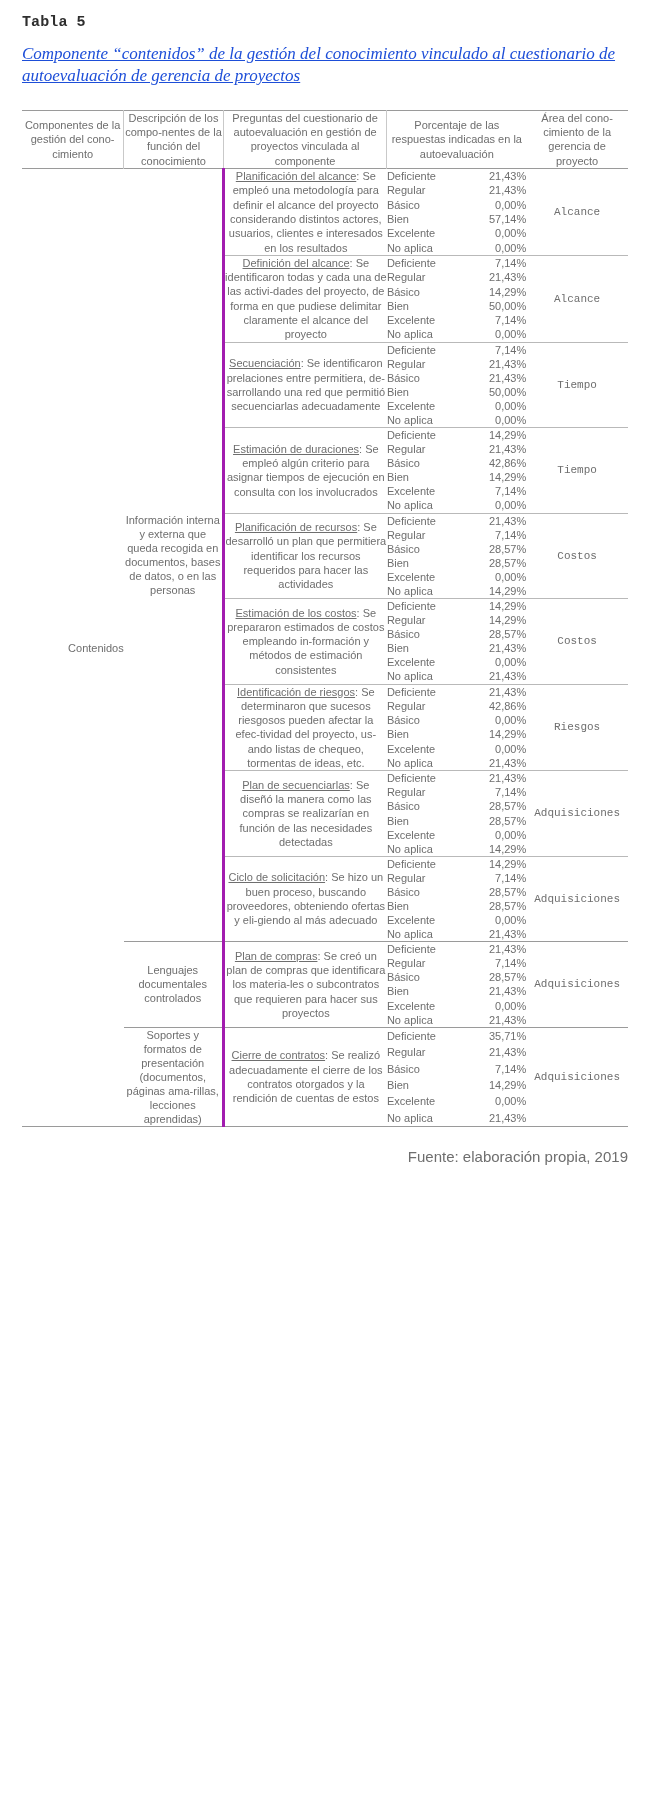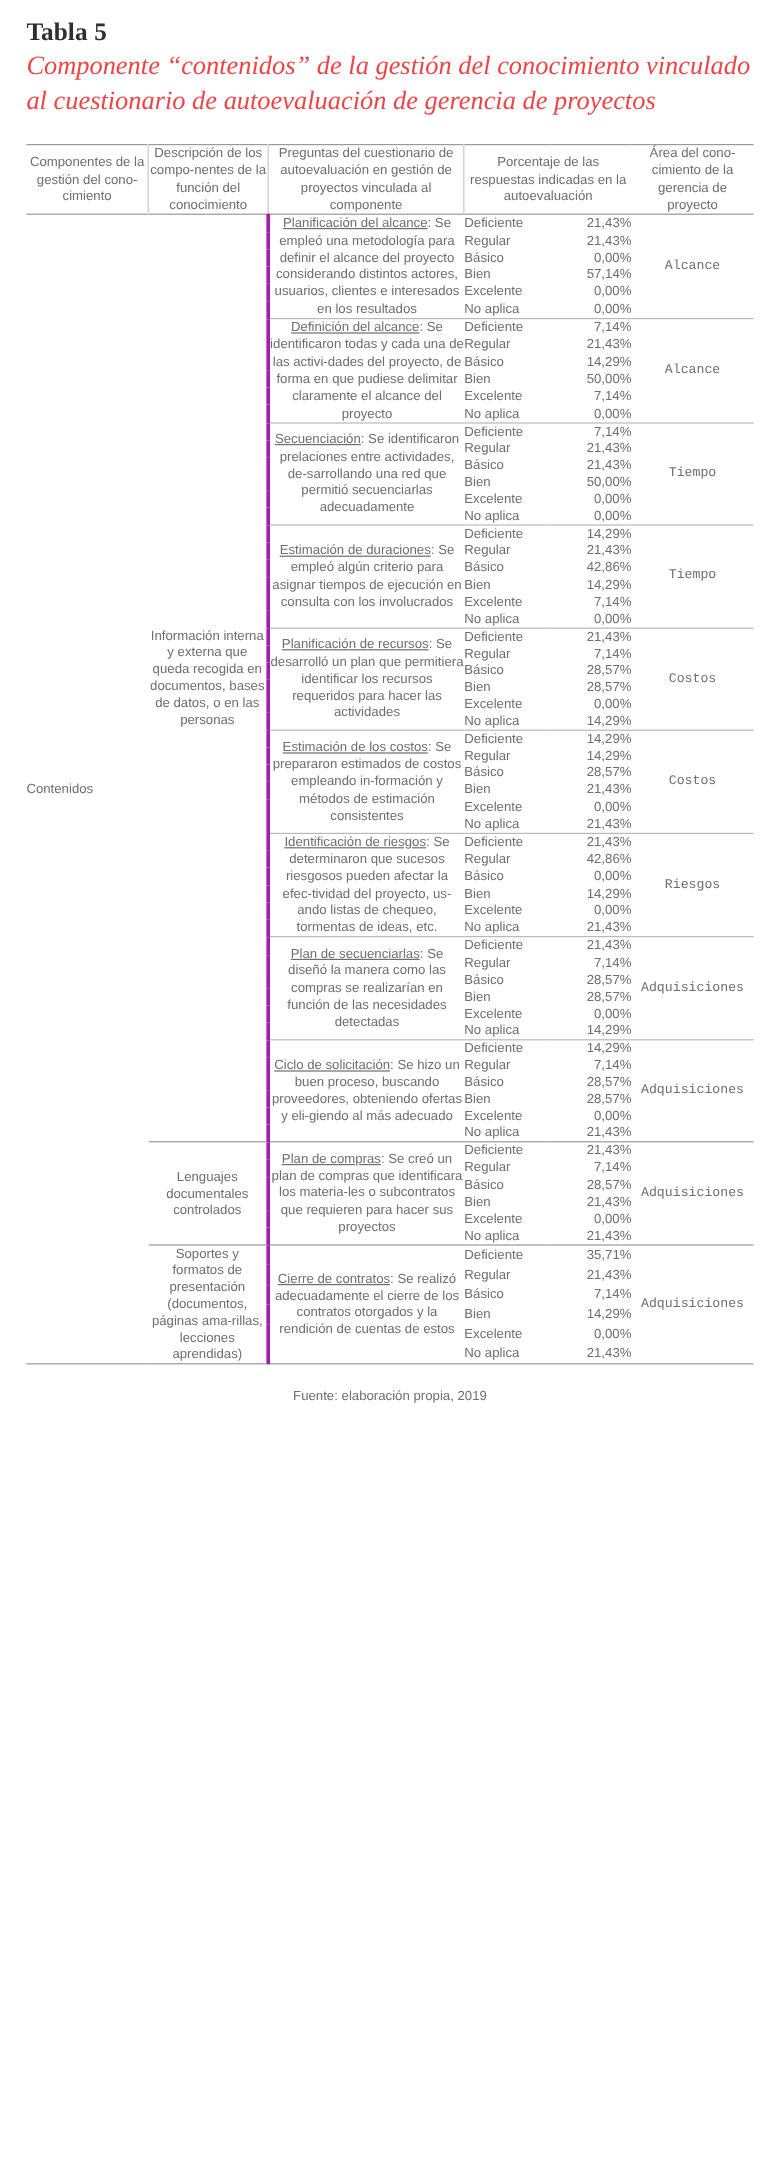--- a/index.html
+++ b/index.html
@@ -14,34 +14,35 @@
     -webkit-font-smoothing: antialiased;
   }
   .page {
     width: 650px;
     box-sizing: border-box;
     padding: 14px 22px 10px 22px;
   }
 
   
   .table-label {
-    font-family: Liberation Serif, serif;
+    font-family: Liberation Mono, monospace;
     font-weight: bold;
-    font-size: 21px;
+    font-size: 15px;
     color: #2e2e2e;
     letter-spacing: .1px;
-    margin: 0 0 1px 0;
+    margin: 0 0 12px 0;
   }
   .table-caption {
     font-family: "Liberation Serif", serif;
     font-style: italic;
-    font-size: 22px;
+    font-size: 17px;
     line-height: 1.32;
-    color: #ef4444;
+    color: #1d4ed8;
     margin: 0 0 22px 0;
+    text-decoration: underline;
   }
 
   
   table.tbl {
     width: 100%;
     border-collapse: collapse;
     table-layout: fixed;
     font-size: 11px;
     line-height: 1.28;
     color: #6e6e6e;
@@ -67,21 +68,21 @@
     padding: 10px 4px 11px 4px;
     color: #6e6e6e;
   }
 
   
   .vsep-l { border-left: 1px solid #c9c9c9; }
 
   
   .c-comp {
     width: 92px;
-    text-align: left;
+    text-align: right;
     padding: 2px 3px;
   }
   .c-desc {
     width: 90px;
     text-align: center;
     padding: 2px 3px;
   }
   .c-q {
     width: 148px;
     text-align: center;
@@ -106,22 +107,22 @@
     padding: 2px 3px;
     font-family: Liberation Mono, monospace;
   }
 
   .q-title { text-decoration: underline; }
 
   .sep-q  { border-left: 3px solid #a21caf; }
 
   
   .source {
-    text-align: center;
-    font-size: 11px;
+    text-align: right;
+    font-size: 15px;
     color: #6e6e6e;
     padding-top: 21px;
   }
 </style>
 </head>
 <body>
 
 <div class="page">
 
   <div class="table-label">Tabla 5</div>
@@ -194,21 +195,21 @@
         </tr>
         <tr>
           <td class="c-lvl">Excelente</td>
           <td class="c-pct">7,14%</td>
         </tr>
         <tr>
           <td class="c-lvl">No aplica</td>
           <td class="c-pct">0,00%</td>
         </tr>
         <tr class="rule-block">
-          <td class="c-q sep-q" rowspan="6"><span class="q-title">Secuenciación</span><span>: Se identificaron prelaciones entre actividades, de-sarrollando una red que permitió secuenciarlas adecuadamente</span></td>
+          <td class="c-q sep-q" rowspan="6"><span class="q-title">Secuenciación</span><span>: Se identificaron prelaciones entre permitiera, de-sarrollando una red que permitió secuenciarlas adecuadamente</span></td>
           <td class="c-lvl">Deficiente</td>
           <td class="c-pct">7,14%</td>
           <td class="c-area" rowspan="6">Tiempo</td>
         </tr>
         <tr>
           <td class="c-lvl">Regular</td>
           <td class="c-pct">21,43%</td>
         </tr>
         <tr>
           <td class="c-lvl">Básico</td>

